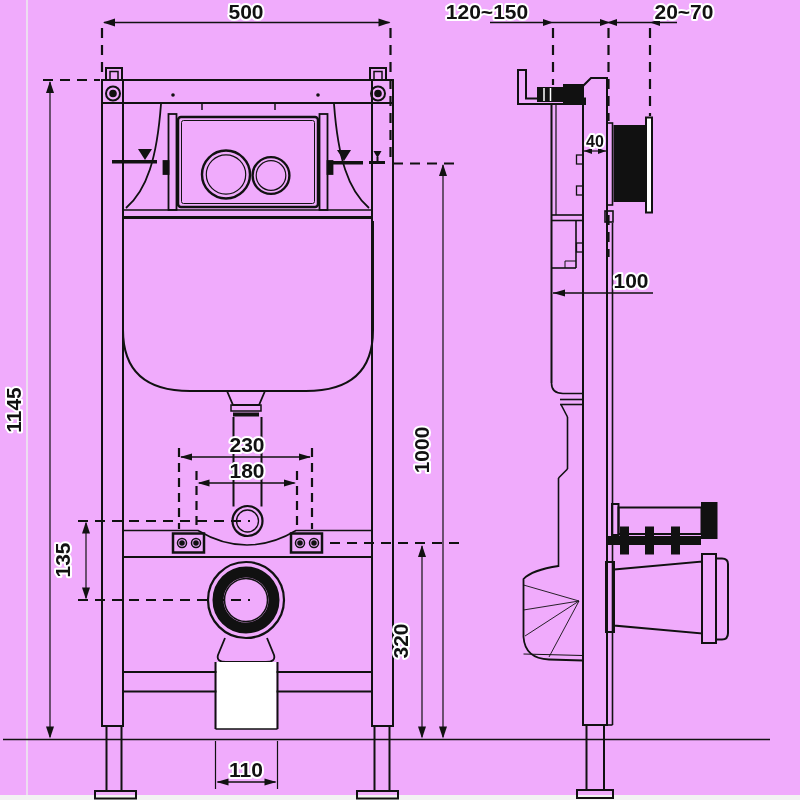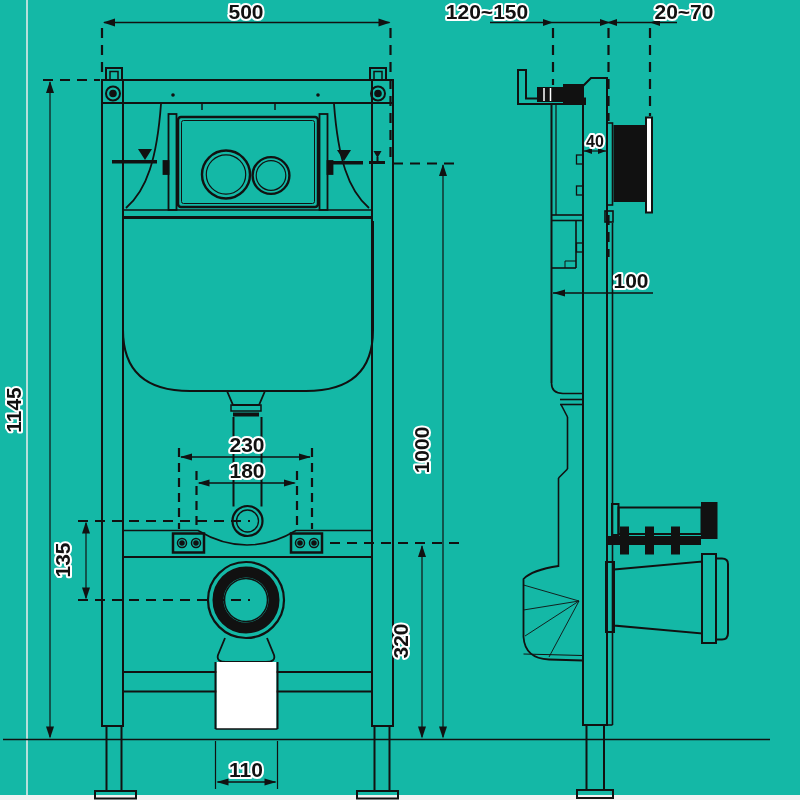--- a/index.html
+++ b/index.html
@@ -1,16 +1,16 @@
 <!DOCTYPE html>
 <html><head>
 <meta charset="utf-8">
 <style>
   html,body{margin:0;padding:0;background:#ffffff;}
-  .stage{position:relative;width:800px;height:800px;background:#14b8a6;overflow:hidden;
+  .stage{position:relative;width:800px;height:800px;background:#f0abfc;overflow:hidden;
          font-family:"Liberation Sans", sans-serif;}
   svg{display:block}
   text{font-family:"Liberation Sans", sans-serif;font-weight:bold;fill:#111;
        paint-order:stroke;stroke:#ffffff;stroke-width:4px;stroke-linejoin:round;}
   .dim{font-size:21px;}
   .dim-sm{font-size:16px;}
 </style>
 </head>
 <body>
 

